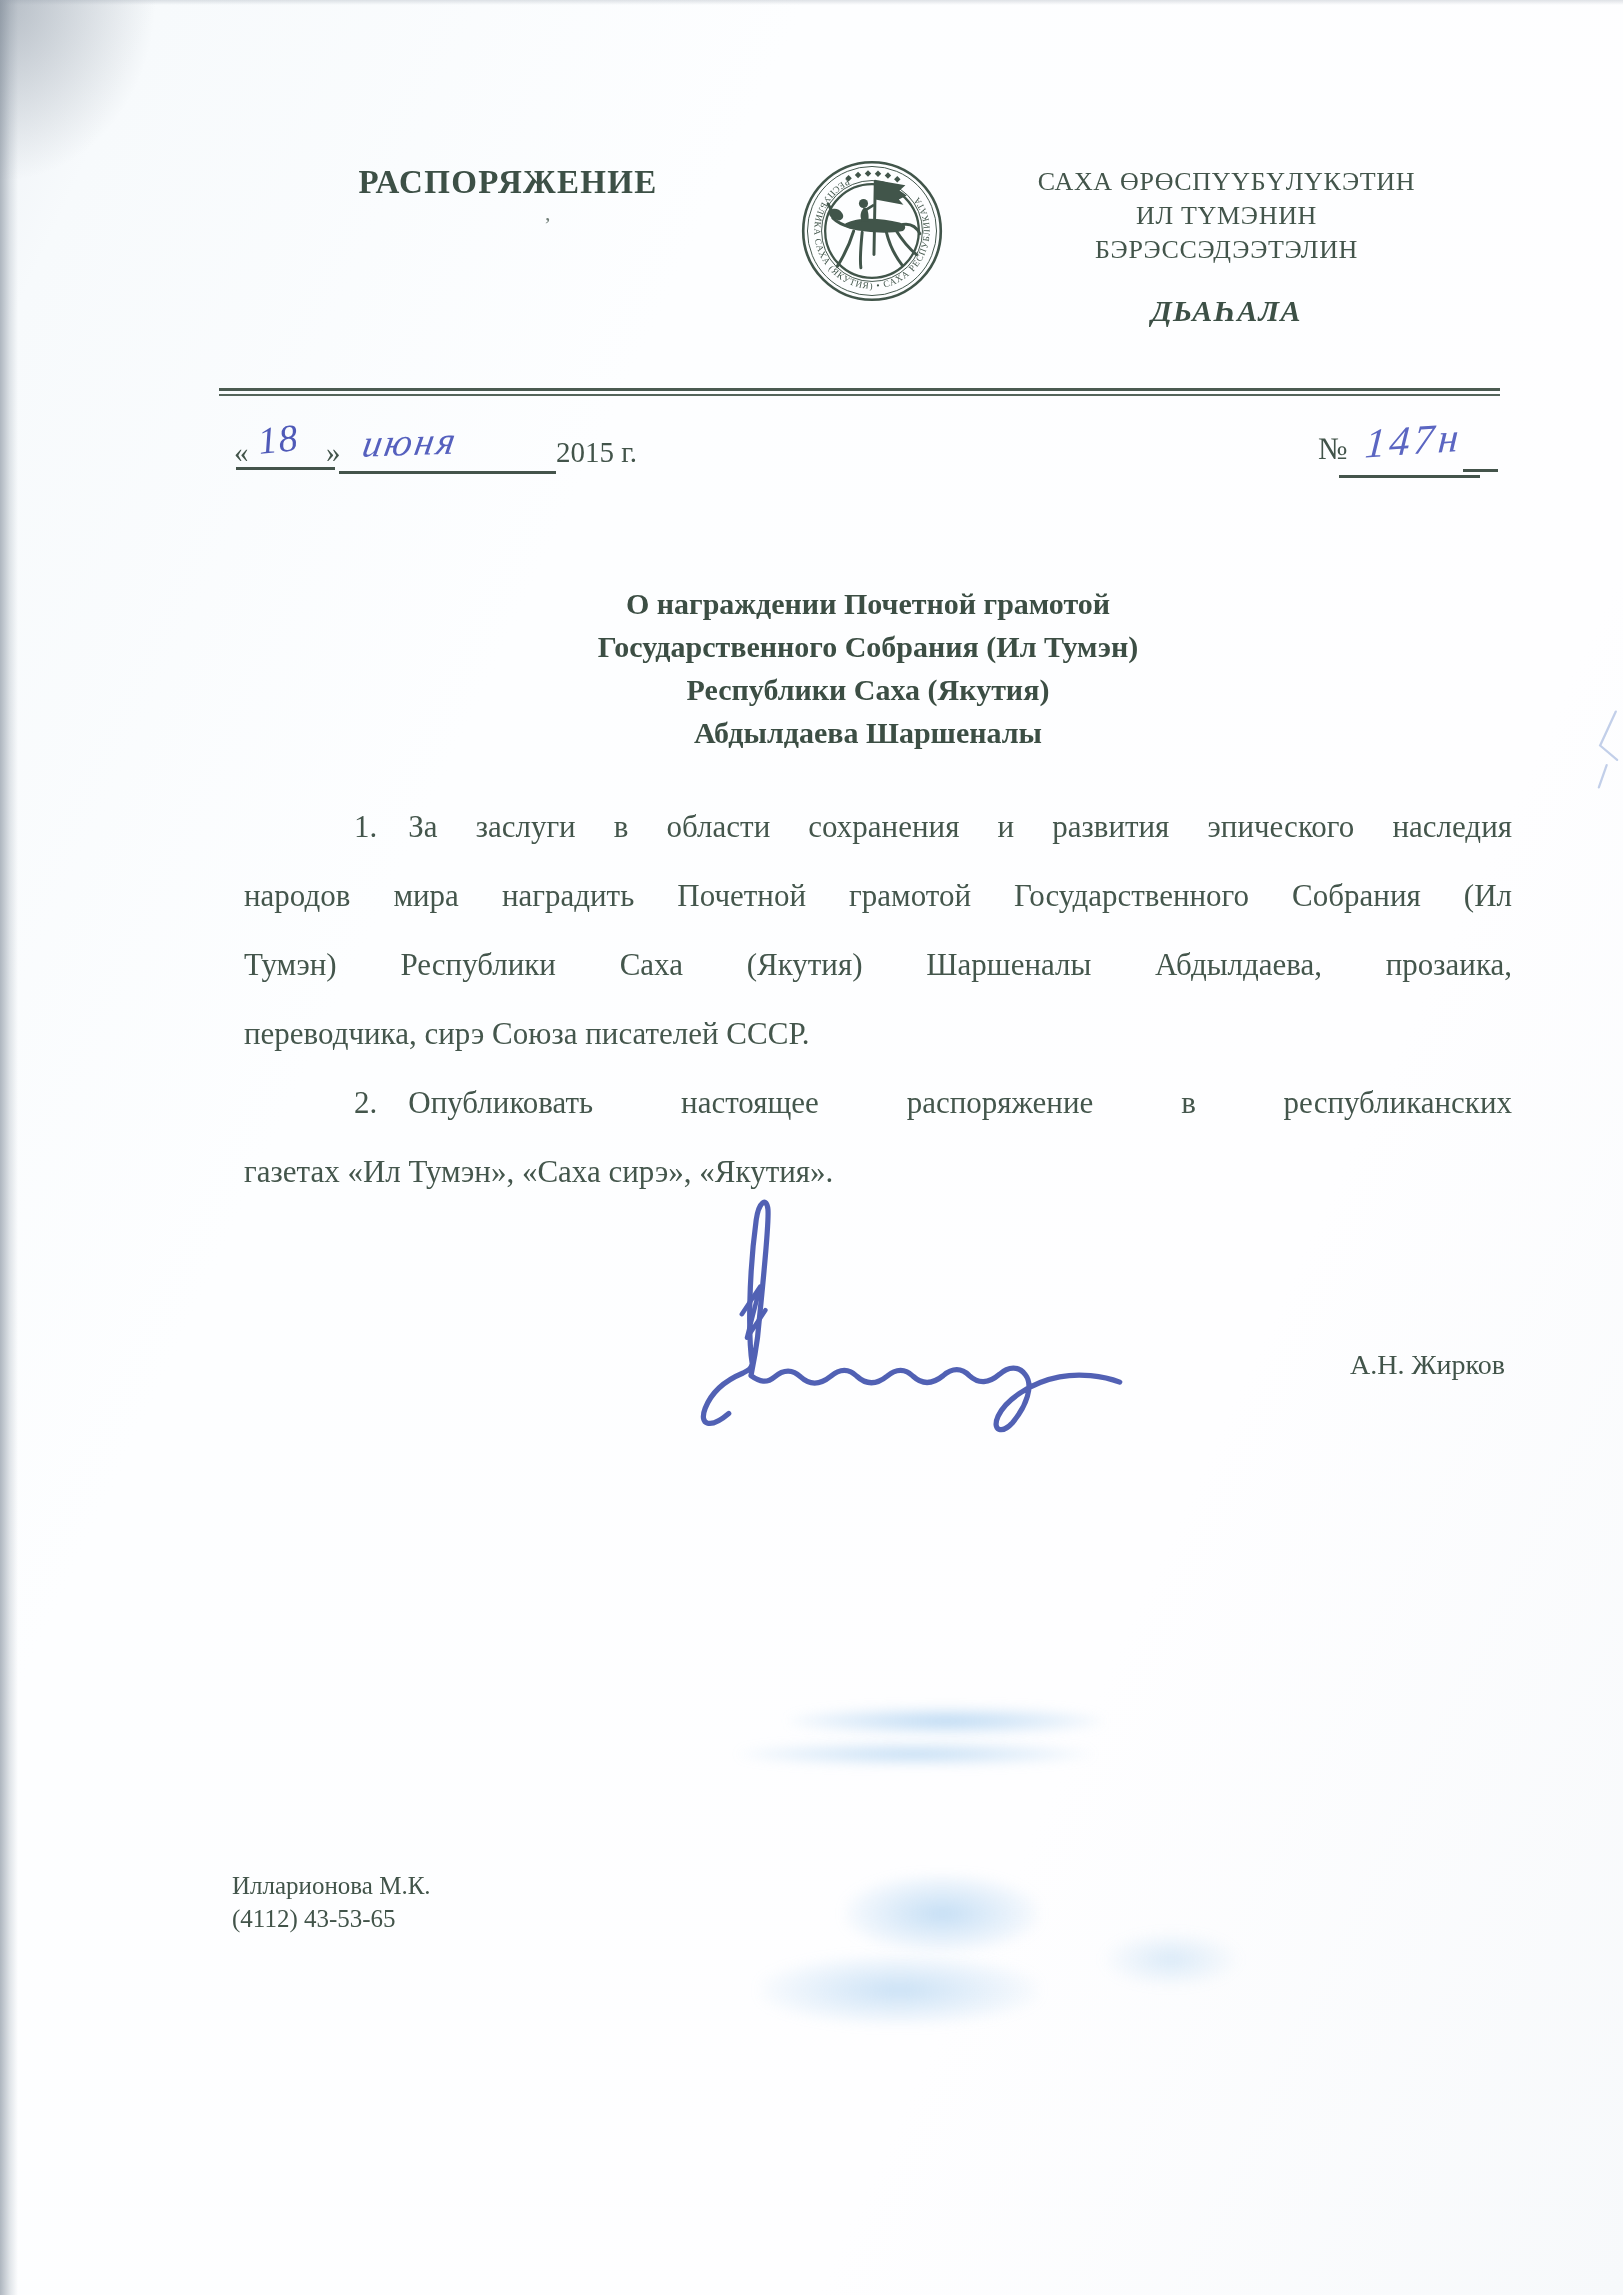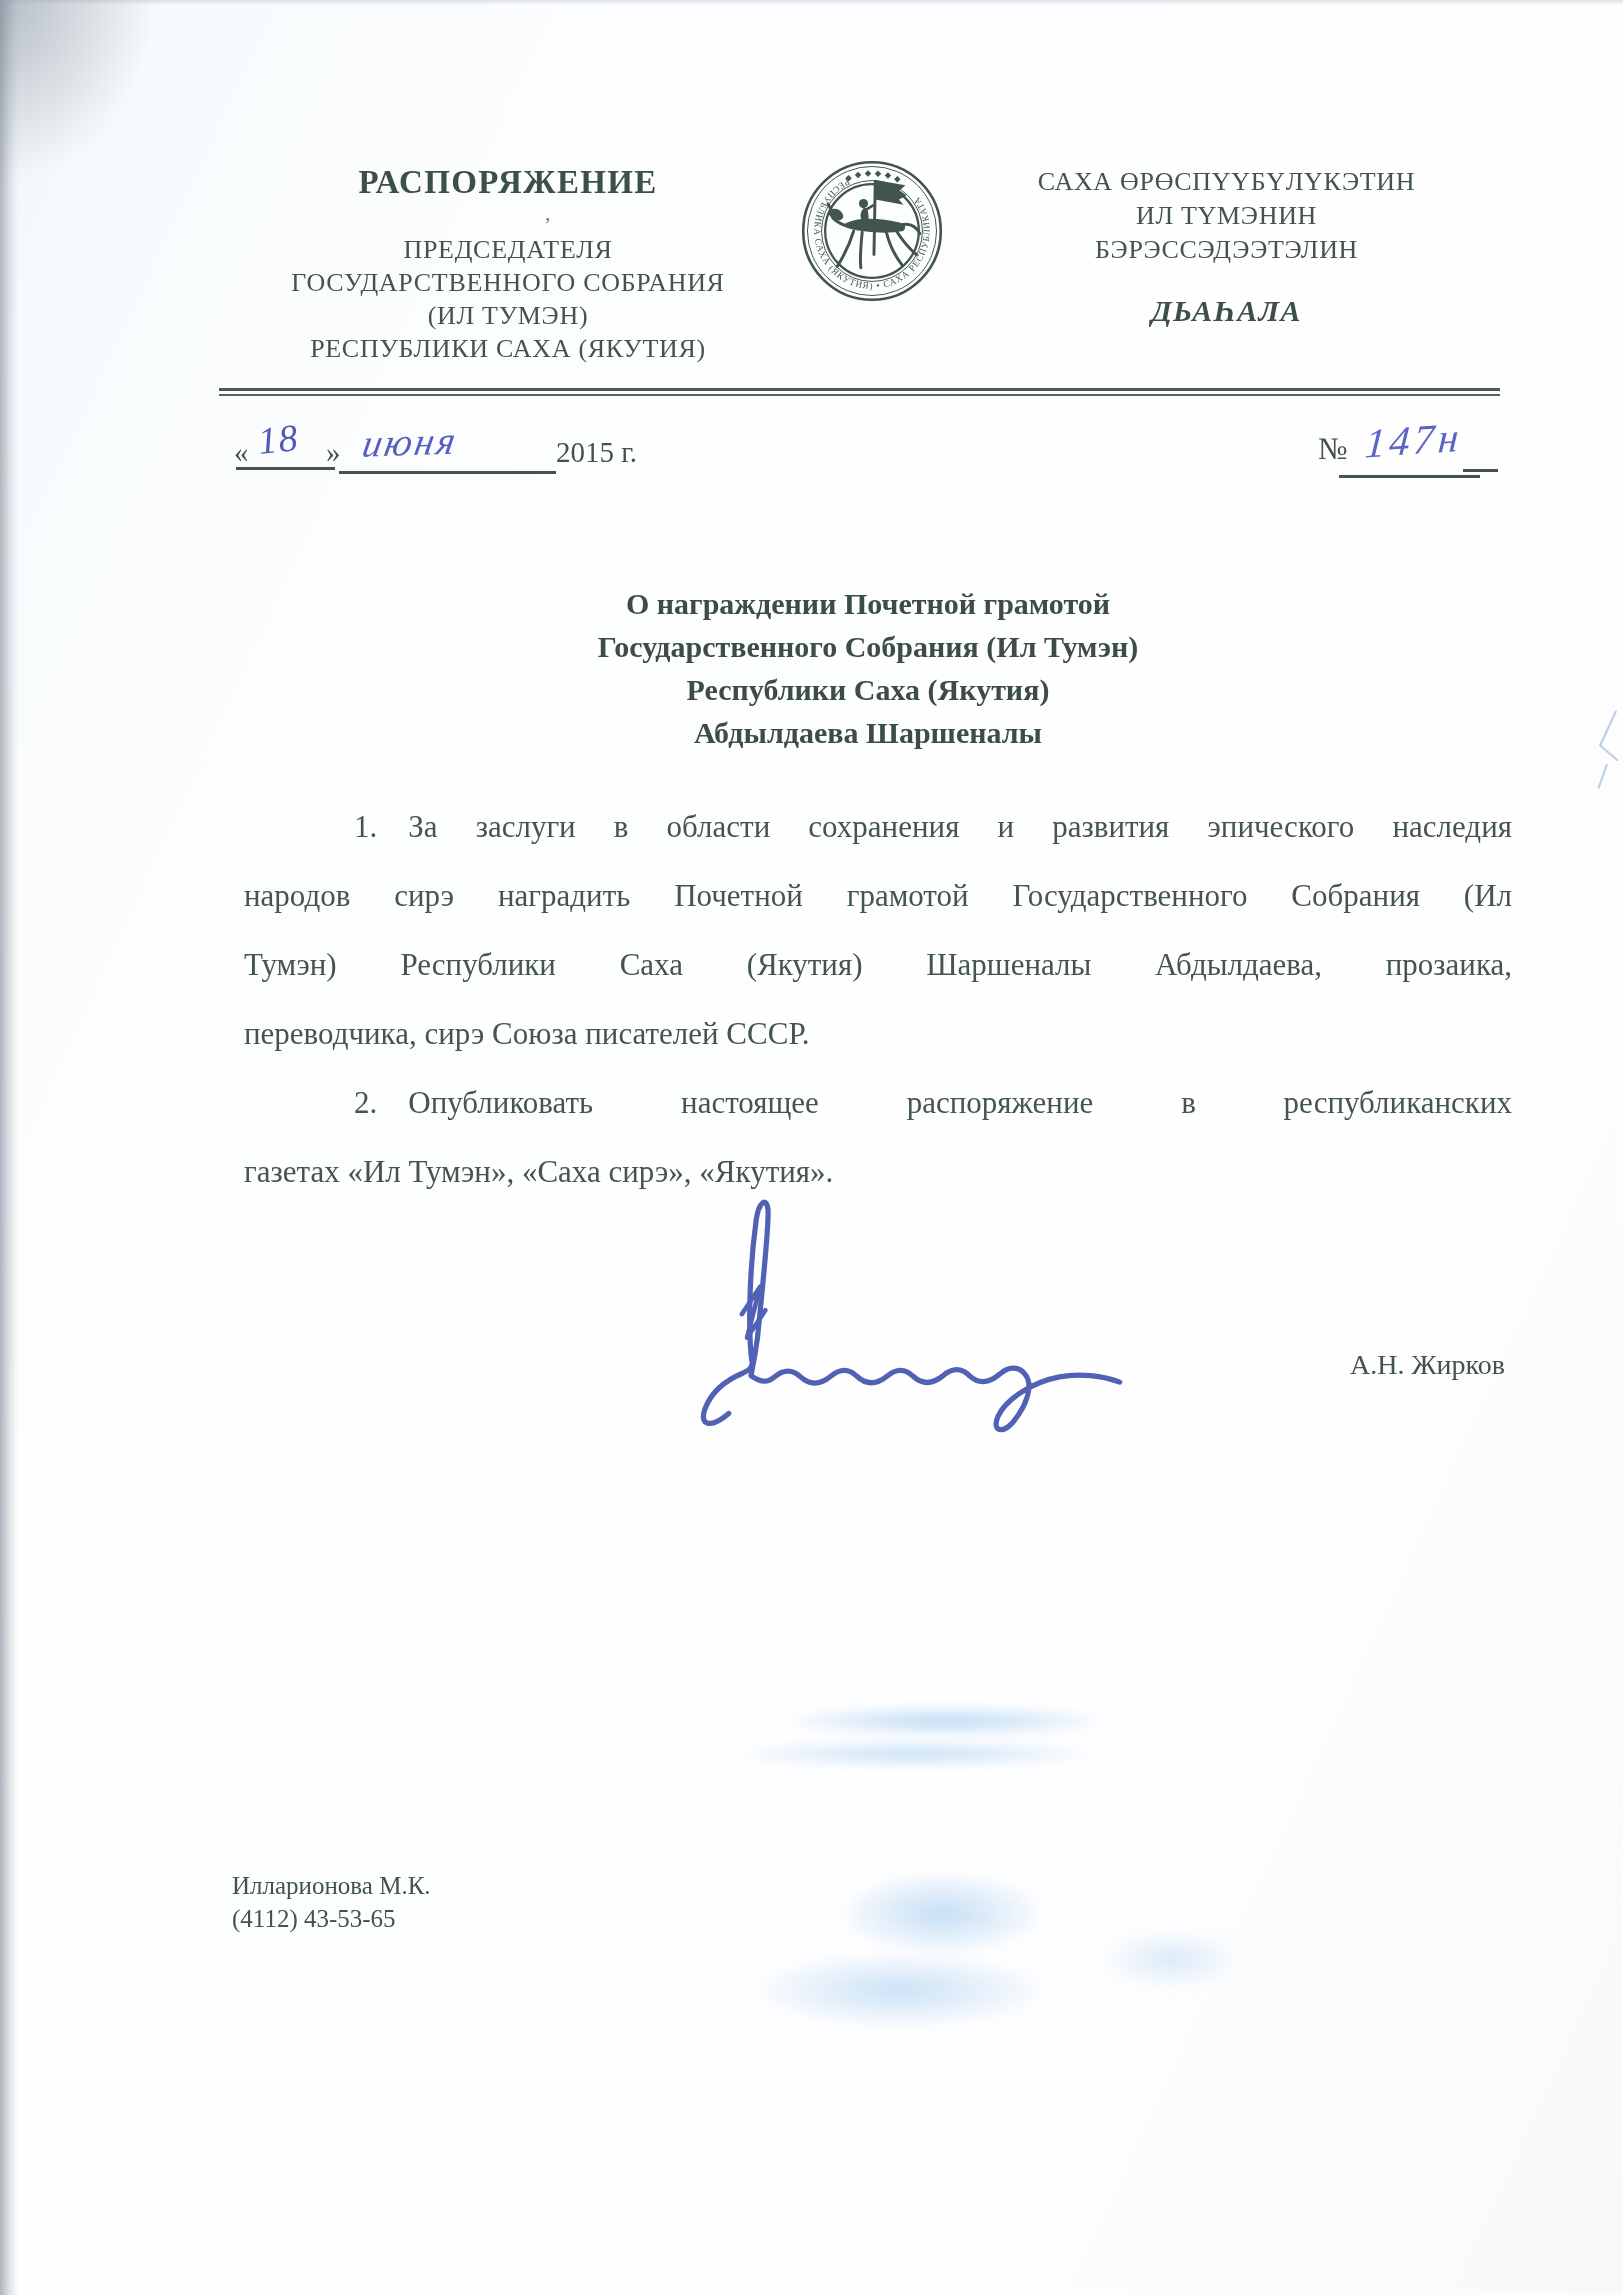--- a/index.html
+++ b/index.html
@@ -78,26 +78,20 @@
 </head>
 <body>
 
 <div class="page">
 
   <div class="abs edge-left"></div>
   <div class="abs corner-tl"></div>
   <div class="abs edge-top"></div>
 
   <div class="abs hdr-left-title">РАСПОРЯЖЕНИЕ</div>
-  <div class="abs hdr-left-sub">
-    <div>ПРЕДСЕДАТЕЛЯ</div>
-    <div>ГОСУДАРСТВЕННОГО СОБРАНИЯ</div>
-    <div>(ИЛ ТУМЭН)</div>
-    <div>РЕСПУБЛИКИ САХА (ЯКУТИЯ)</div>
-  </div>
   <div class="abs comma-artifact">,</div>
 
   <svg class="abs" style="left:796px;top:155px" width="152" height="152" viewBox="0 0 232 232">
     <g fill="none" stroke="#41554a">
       <circle cx="116" cy="116" r="105" stroke-width="4"></circle>
       <circle cx="116" cy="116" r="98.5" stroke-width="1.5"></circle>
       <circle cx="116" cy="116" r="77" stroke-width="1.5"></circle>
       <circle cx="116" cy="116" r="71.5" stroke-width="3.5"></circle>
     </g>
     <defs>
@@ -161,21 +155,21 @@
 
   <div class="abs doc-title">
     <div>О награждении Почетной грамотой</div>
     <div>Государственного Собрания (Ил Тумэн)</div>
     <div>Республики Саха (Якутия)</div>
     <div>Абдылдаева Шаршеналы</div>
   </div>
 
   <div class="abs body-block">
     <div class="jst ind">1. За заслуги в области сохранения и развития эпического наследия</div>
-    <div class="jst">народов сирэ наградить Почетной грамотой Государственного Собрания (Ил</div>
+    <div class="jst">народов мира наградить Почетной грамотой Государственного Собрания (Ил</div>
     <div class="jst">Тумэн) Республики Саха (Якутия) Шаршеналы Абдылдаева, прозаика,</div>
     <div class="lst">переводчика, сирэ Союза писателей СССР.</div>
     <div class="jst ind">2. Опубликовать настоящее распоряжение в республиканских</div>
     <div class="lst">газетах «Ил Тумэн», «Саха сирэ», «Якутия».</div>
   </div>
 
   <svg class="abs" style="left:645px;top:1186px" width="497" height="255" viewBox="0 0 760 390">
     <g fill="none" stroke="#4354ae" stroke-width="8" stroke-linecap="round" stroke-linejoin="round" opacity="0.92">
       <path d="M 128 348 C 100 372, 82 366, 92 340 C 102 314, 126 296, 150 286
                C 158 282, 162 280, 164 272

